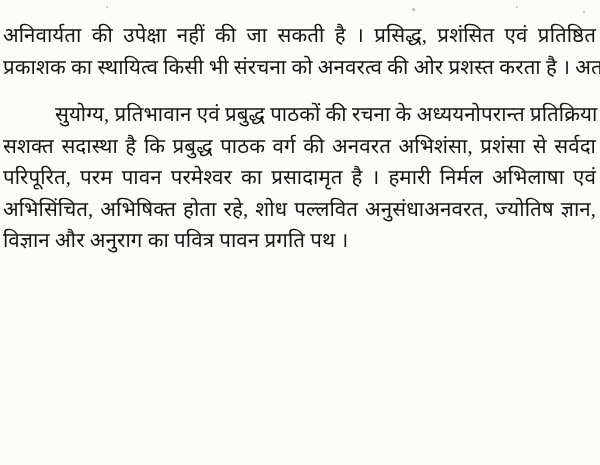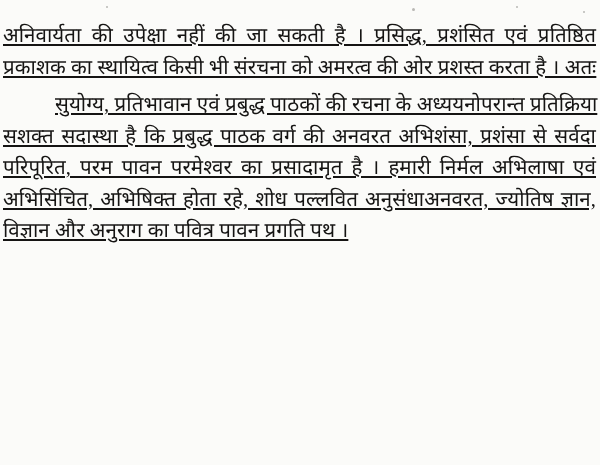--- a/index.html
+++ b/index.html
@@ -18,24 +18,23 @@
   }
   .page {
     position: relative;
     width: 600px;
     height: 465px;
     padding: 20px 4px 0 3px;
     color: var(--ink);
   }
   .paragraph {
     width: 100%;
-    text-decoration: underline;
   }
   .paragraph + .paragraph {
-    margin-top: 6px;
+    margin-top: 16px;
   }
   .line {
     font-size: 20.5px;
     line-height: 31.5px;
     white-space: nowrap;
     text-align: justify;
     text-align-last: justify;
     letter-spacing: 0.1px;
   }
   .line.indent {
@@ -63,21 +62,21 @@
 
 <div class="page">
 
   <span class="speck s1"></span>
   <span class="speck s2"></span>
   <span class="speck s3"></span>
   <span class="speck s4"></span>
 
   <div class="paragraph">
     <div class="line">अनिवार्यता की उपेक्षा नहीं की जा सकती है । प्रसिद्ध, प्रशंसित एवं प्रतिष्ठित</div>
-    <div class="line">प्रकाशक का स्थायित्व किसी भी संरचना को अमरत्व की ओर प्रशस्त करता है । अतः</div>
+    <div class="line">प्रकाशक का स्थायित्व किसी भी संरचना को अनवरत्व की ओर प्रशस्त करता है । अतः</div>
   </div>
 
   <div class="paragraph">
     <div class="line indent">सुयोग्य, प्रतिभावान एवं प्रबुद्ध पाठकों की रचना के अध्ययनोपरान्त प्रतिक्रिया</div>
     <div class="line">सशक्त सदास्था है कि प्रबुद्ध पाठक वर्ग की अनवरत अभिशंसा, प्रशंसा से सर्वदा</div>
     <div class="line">परिपूरित, परम पावन परमेश्वर का प्रसादामृत है । हमारी निर्मल अभिलाषा एवं</div>
     <div class="line">अभिसिंचित, अभिषिक्त होता रहे, शोध पल्लवित अनुसंधाअनवरत, ज्योतिष ज्ञान,</div>
     <div class="line last">विज्ञान और अनुराग का पवित्र पावन प्रगति पथ ।</div>
   </div>
 

